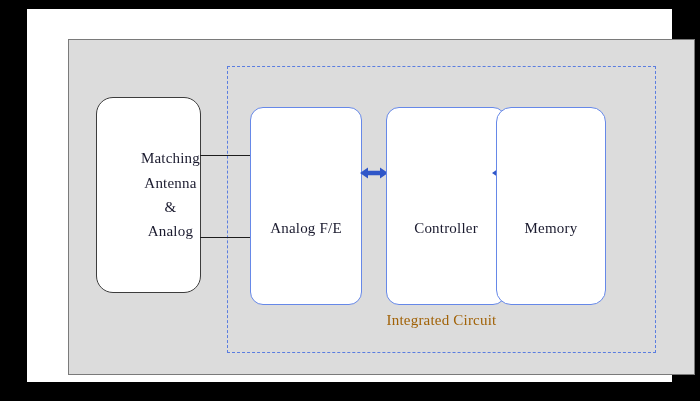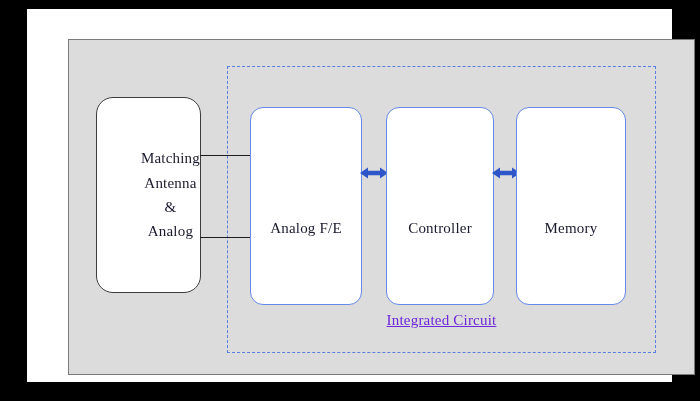--- a/index.html
+++ b/index.html
@@ -55,23 +55,22 @@
     box-sizing: border-box;
   }
 
   #ic-label {
     position: absolute;
     left: 158px;
     top: 272px;
     width: 429px;
     text-align: center;
     font-size: 15px;
-    color: #6d28d9;
+    color: #a16207;
     letter-spacing: 0.2px;
-    text-decoration: underline;
   }
 
   
   .block {
     position: absolute;
     background: #ffffff;
     box-sizing: border-box;
     display: flex;
     align-items: center;
     justify-content: center;
@@ -99,22 +98,22 @@
   
   .block-blue {
     border: 1.6px solid #6688e8;
     border-radius: 13px;
     top: 55px;
     height: 198px;
     margin-top: 12px;
   }
 
   #block-afe   { left: 181px; width: 112px; }
-  #block-ctrl  { left: 317px; width: 108px; }
-  #block-mem   { left: 447px; width: 110px; }
+  #block-ctrl  { left: 317px; width: 120px; }
+  #block-mem   { left: 427px; width: 110px; border-radius: 15px; }
 
   
   .block-blue .block-label { transform: translateY(22px); }
 
   
   .connector {
     position: absolute;
     height: 0;
     border-top: 1.8px solid #1d1d1d;
   }

